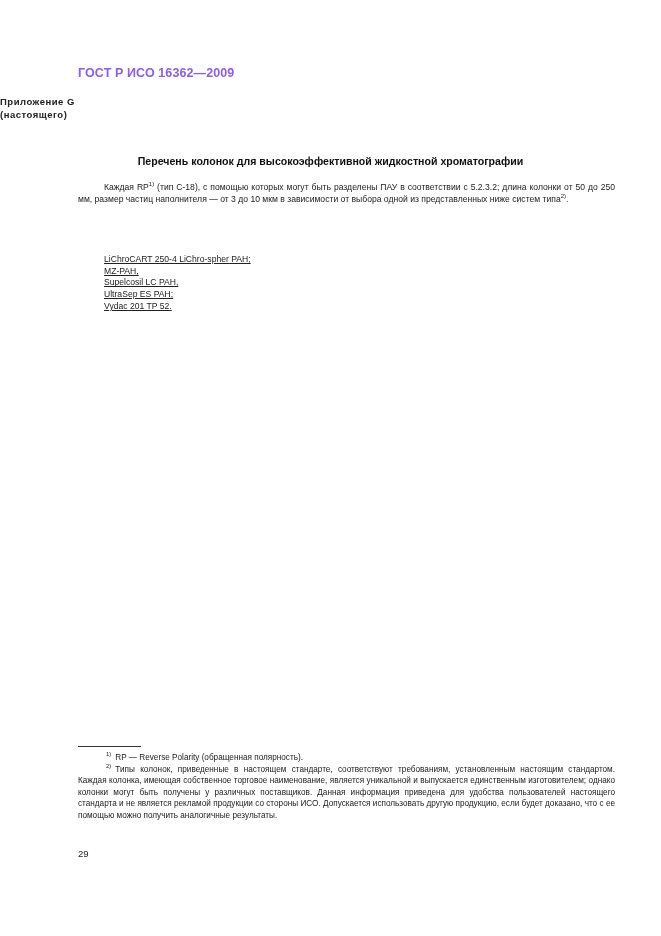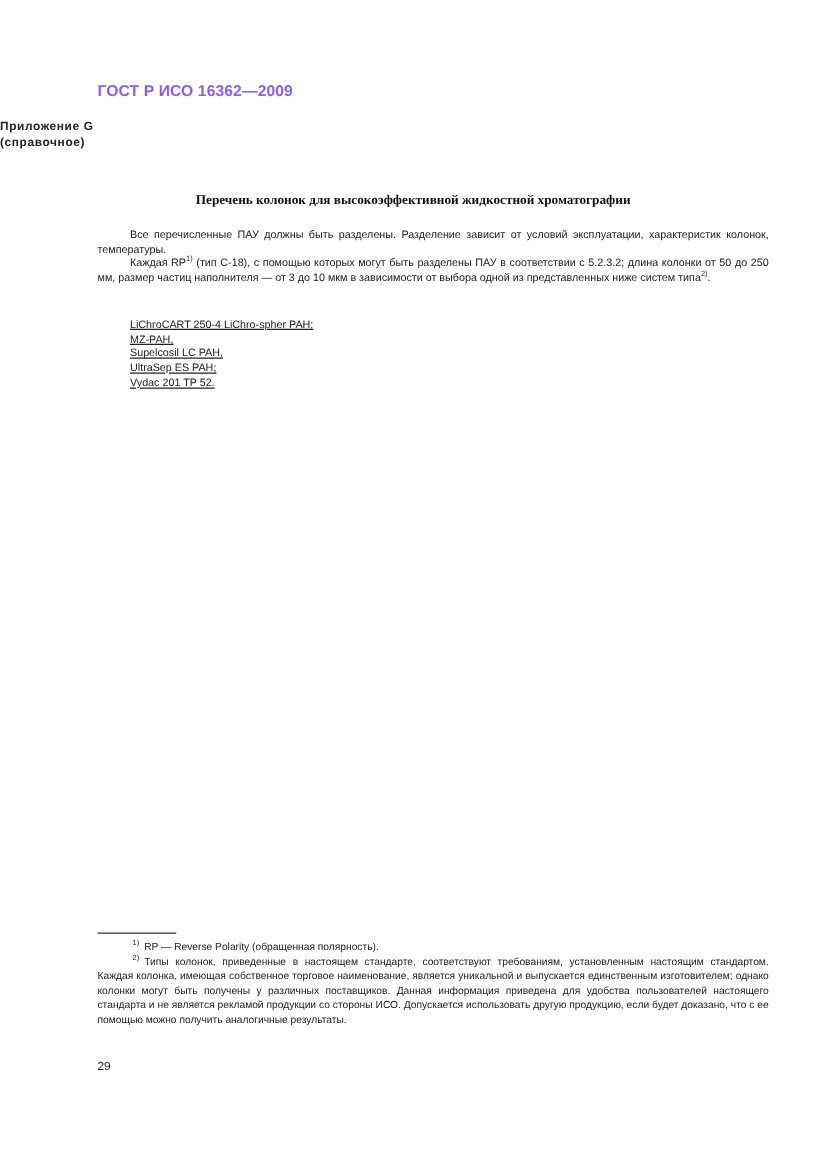--- a/index.html
+++ b/index.html
@@ -12,21 +12,21 @@
   .header {
     left: 78px; top: 66px; font-size: 12.5px; font-weight: bold; color: #8b5cf6;
     letter-spacing: 0.1px;
   }
   .appendix {
     left: 0; width: 661px; text-align: left; font-size: 9.5px; font-weight: bold;
     letter-spacing: 0.5px; color: #222;
   }
   .title {
     left: 0; width: 661px; top: 155px; text-align: center; font-size: 10.6px;
-    font-weight: bold; color: #111; font-family: Liberation Serif, serif;
+    font-weight: bold; color: #111;
   }
   .body-text {
     left: 78px; width: 537px; font-size: 8.6px; line-height: 11.7px; color: #222;
   }
   .para { margin: 0; text-align: justify; text-align-last: left; }
   .indent { text-indent: 26px; }
   sup { font-size: 6px; line-height: 0; vertical-align: 4px; }
   .list { left: 104px; font-size: 8.6px; line-height: 11.7px; color: #222; }
   .list div { margin: 0; }
   .rule {
@@ -40,26 +40,25 @@
   .fn.first { text-indent: 28px; }
   .fn.second { text-indent: 28px; }
   .pagenum { left: 78px; top: 848px; font-size: 9.5px; color: #222; }
 </style>
 </head>
 <body>
 
 <div class="abs header">ГОСТ Р ИСО 16362—2009</div>
 
 <div class="abs appendix" style="top:96px;">Приложение G</div>
-<div class="abs appendix" style="top:109px;">(справочное)</div>
+<div class="abs appendix" style="top:109px;">(настоящего)</div>
 
 <div class="abs title">Перечень колонок для высокоэффективной жидкостной хроматографии</div>
 
 <div class="abs body-text" style="top:182px;">
-  <p class="para indent">Все перечисленные ПАУ должны быть разделены. Разделение зависит от условий эксплуатации, характеристик колонок, температуры.</p>
   <p class="para indent"><span>Каждая RP</span><sup>1)</sup><span> (тип С-18), с помощью которых могут быть разделены ПАУ в соответствии с 5.2.3.2; длина колонки от 50 до 250 мм, размер частиц наполнителя — от 3 до 10 мкм в зависимости от выбора одной из представленных ниже систем типа</span><sup>2)</sup><span>.</span></p>
 </div>
 
 <div class="abs list" style="top:254px;text-decoration:underline;">
   <div>LiChroCART 250-4 LiChro-spher PAH;</div>
   <div>MZ-PAH,</div>
   <div>Supelcosil LC PAH,</div>
   <div>UltraSep ES PAH;</div>
   <div>Vydac 201 TP 52.</div>
 </div>

